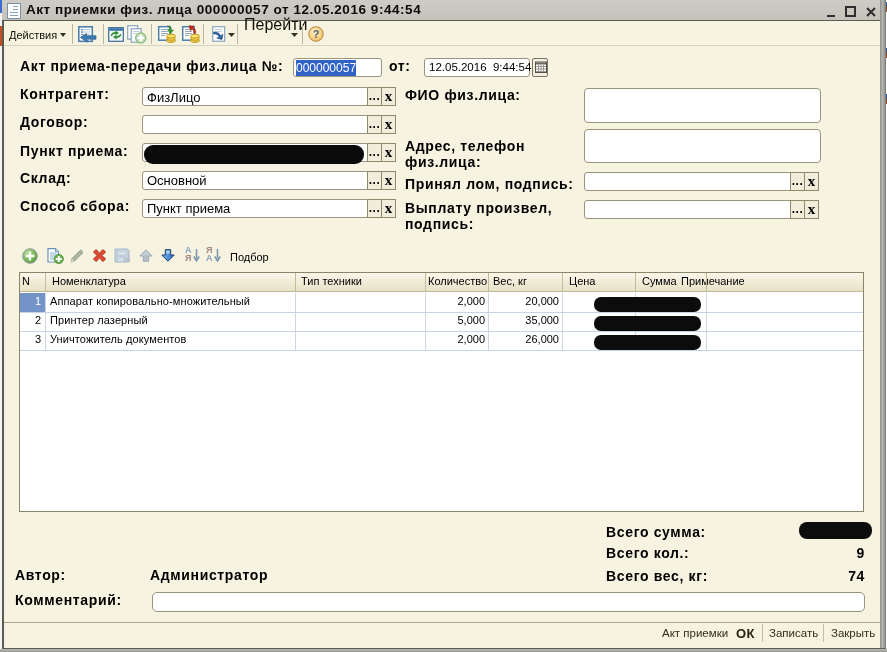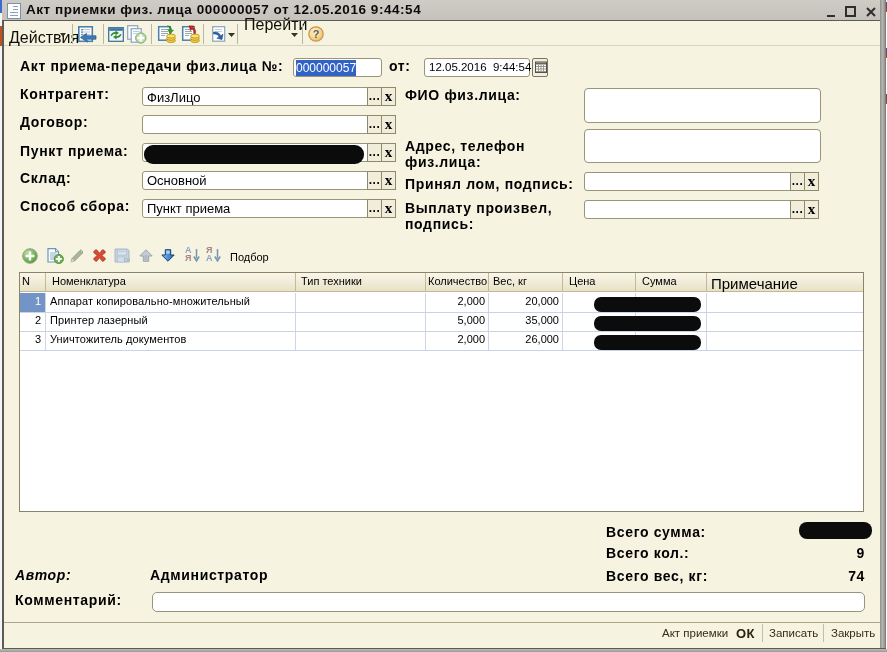--- a/index.html
+++ b/index.html
@@ -48,21 +48,21 @@
   <div class="abs" style="left:2px;top:20px;width:884px;height:1px;background:#5d5c54;"></div>
 
   <div class="abs" style="left:4px;top:21px;width:876px;height:627px;background:#f6f3e1;"></div>
 
   <div class="abs" style="left:880px;top:0;width:6px;height:652px;background:linear-gradient(90deg,#8f8f89,#b5b5af 40%,#a0a09a 70%,#74746e);"></div>
 
   <div class="abs" style="left:2px;top:648px;width:884px;height:1px;background:#5d5c54;"></div>
   <div class="abs" style="left:0px;top:649px;width:887px;height:3px;background:linear-gradient(#bcbcb6,#9a9a94);"></div>
 
   <div id="toolbar" class="abs" style="left:4px;top:21px;width:876px;height:25px;border-bottom:1px solid #d6d3c0;"></div>
-  <div class="abs" style="left:9px;top:29px;font-size:16px;color:#101008;">Действия</div>
+  <div class="abs" style="left:9px;top:29px;font-size:11px;color:#101008;">Действия</div>
   <svg class="abs" style="left:60px;top:33px" width="6" height="5">
       <path d="M0 0 L6 0 L3 4 Z" fill="#333328"></path>
     </svg>
   <div class="sep" style="left:72px;top:24px;height:20px;"></div>
 
   <svg class="abs" style="left:77px;top:26px" width="20" height="18" viewBox="0 0 20 18">
     <rect x="1.8" y="0.8" width="13.5" height="14.5" fill="#ffffff" stroke="#4e80ac" stroke-width="1.6"></rect>
     <g stroke="#b8c6d4" stroke-width="1">
         <line x1="4.5" y1="3.5" x2="13" y2="3.5"></line>
         <line x1="4.5" y1="6" x2="13" y2="6"></line>
@@ -298,21 +298,21 @@
   <div class="abs" style="left:19px;top:272px;width:845px;height:240px;background:#fff;border:1px solid #8a8568;"></div>
 
   <div class="abs" style="left:20px;top:273px;width:843px;height:19px;background:linear-gradient(#f9f7ea,#e7e1c6);border-bottom:1px solid #c2ba96;"></div>
   <div class="abs" style="left:22px;top:275px;font-size:11px;">N</div>
   <div class="abs" style="left:52px;top:275px;font-size:11px;">Номенклатура</div>
   <div class="abs" style="left:301px;top:275px;font-size:11px;">Тип техники</div>
   <div class="abs" style="left:428px;top:275px;font-size:11px;">Количество</div>
   <div class="abs" style="left:493px;top:275px;font-size:11px;">Вес, кг</div>
   <div class="abs" style="left:569px;top:275px;font-size:11px;">Цена</div>
   <div class="abs" style="left:642px;top:275px;font-size:11px;">Сумма</div>
-  <div class="abs" style="left:711px;top:275px;font-size:15px;">Примечание</div>
+  <div class="abs" style="left:669px;top:275px;font-size:11px;padding-left:12px;">Примечание</div>
 
   <div class="abs" style="left:45px;top:273px;width:1px;height:19px;background:#c2ba96;"></div>
   <div class="abs" style="left:295px;top:273px;width:1px;height:19px;background:#c2ba96;"></div>
   <div class="abs" style="left:425px;top:273px;width:1px;height:19px;background:#c2ba96;"></div>
   <div class="abs" style="left:488px;top:273px;width:1px;height:19px;background:#c2ba96;"></div>
   <div class="abs" style="left:562px;top:273px;width:1px;height:19px;background:#c2ba96;"></div>
   <div class="abs" style="left:635px;top:273px;width:1px;height:19px;background:#c2ba96;"></div>
   <div class="abs" style="left:706px;top:273px;width:1px;height:19px;background:#c2ba96;"></div>
 
   <div class="abs" style="left:45px;top:293px;width:1px;height:58px;background:#ccd6e6;"></div>
@@ -346,21 +346,21 @@
   <div class="abs" style="left:594px;top:316px;width:107px;height:15px;background:#0c0c0c;border-radius:7px;"></div>
   <div class="abs" style="left:594px;top:335px;width:107px;height:15px;background:#0c0c0c;border-radius:7px;"></div>
 
   <div class="lbl" style="left:606px;top:524px;">Всего сумма:</div>
   <div class="abs" style="left:799px;top:522px;width:73px;height:17px;background:#0c0c0c;border-radius:8px;"></div>
   <div class="lbl" style="left:606px;top:545px;">Всего кол.:</div>
   <div class="lbl" style="left:606px;top:568px;">Всего вес, кг:</div>
   <div class="lbl" style="left:765px;top:545px;width:100px;text-align:right;">9</div>
   <div class="lbl" style="left:765px;top:568px;width:100px;text-align:right;">74</div>
 
-  <div class="lbl" style="left:15px;top:567px;font-style:italic;">Автор:</div>
+  <div class="lbl" style="left:15px;top:567px;">Автор:</div>
   <div class="lbl" style="left:150px;top:567px;">Администратор</div>
   <div class="lbl" style="left:15px;top:592px;">Комментарий:</div>
   <div class="inp" style="left:152px;top:592px;width:713px;height:20px;border-radius:5px;"></div>
 
   <div class="abs" style="left:4px;top:622px;width:876px;height:1px;background:#aaa78c;"></div>
   <div class="abs" style="left:662px;top:627px;font-size:11.5px;color:#332d1a;">Акт приемки</div>
   <div class="abs bold" style="left:736px;top:626px;font-size:13px;letter-spacing:0.5px;color:#26220e;">ОК</div>
   <div class="abs" style="left:762px;top:624px;width:1px;height:18px;background:#c2bfa8;"></div>
   <div class="abs" style="left:769px;top:627px;font-size:11.5px;color:#332d1a;">Записать</div>
   <div class="abs" style="left:823px;top:624px;width:1px;height:18px;background:#c2bfa8;"></div>

